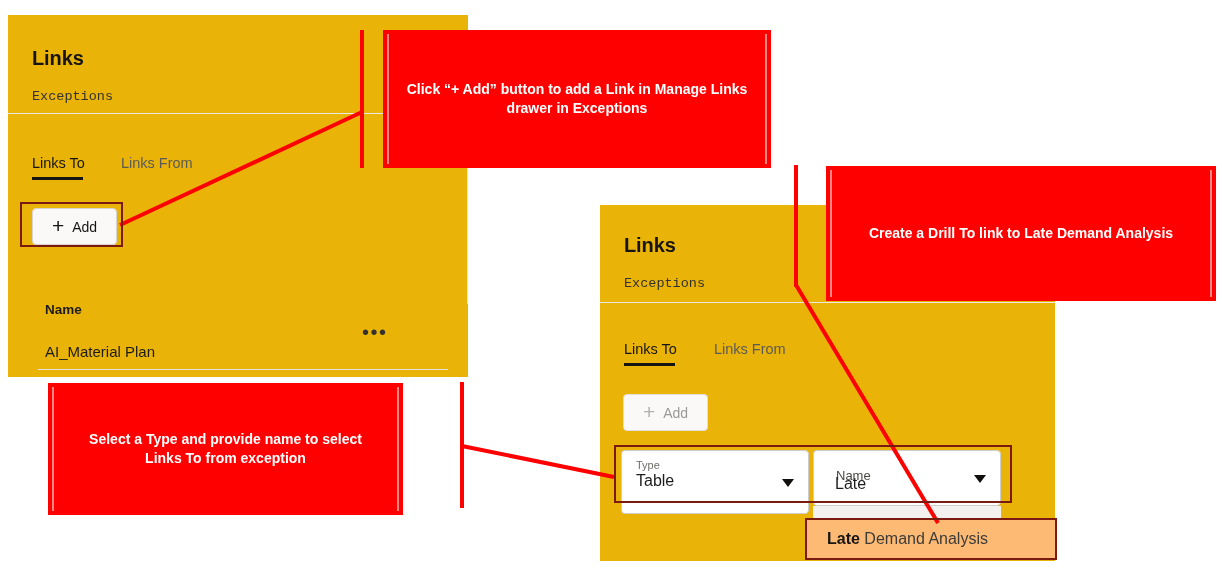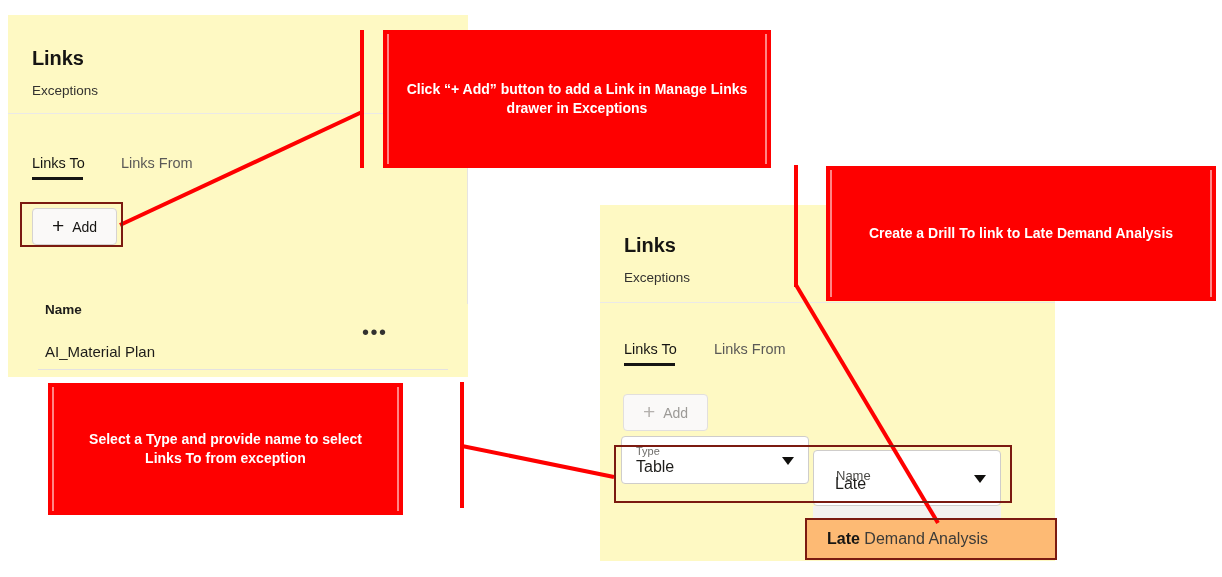--- a/index.html
+++ b/index.html
@@ -16,38 +16,39 @@
     position: relative;
     width: 1222px;
     height: 577px;
     background: #ffffff;
     overflow: hidden;
   }
 
   
   .panel {
     position: absolute;
-    background: #fef9c3;
+    background: #eab308;
     box-sizing: border-box;
   }
   .panel-header {
     position: absolute;
     left: 0; right: 0; top: 0;
     box-sizing: border-box;
   }
   .panel-title {
     font-size: 20px;
     font-weight: bold;
     color: #161513;
     letter-spacing: -0.1px;
   }
   .panel-sub {
     font-size: 13.5px;
     color: #333230;
-    margin-top: 8px;
+    margin-top: 14px;
+    font-family: Liberation Mono, monospace;
   }
   .panel-divider {
     position: absolute;
     left: 0; right: 0;
     height: 1px;
     background: #ebe9e7;
   }
   .panel-vline {
     position: absolute;
     width: 1px;
@@ -287,21 +288,21 @@
     <div class="tabs" style="left:24px; top:136px; gap:37px;">
       <div class="tab active">Links To</div>
       <div class="tab">Links From</div>
     </div>
 
     <div class="add-btn disabled" style="left:23px; top:189px; width:85px; height:37px;">
       <span class="plus">+</span>
       <span>Add</span>
     </div>
 
-    <div class="field" style="left:21px; top:231px; width:188px; height:48px;">
+    <div class="field" style="left:21px; top:245px; width:188px; height:64px;">
       <span class="field-label">Type</span>
       <span class="field-value">Table</span>
       <span class="caret"></span>
     </div>
 
     <div class="field" style="left:213px; top:245px; width:188px; height:56px;">
       <span class="field-label" style="left:22px; top:17px; font-size:13px; color:#4a4946;">Name</span>
       <span class="field-value" style="left:21px; top:24px;">Late</span>
       <span class="caret"></span>
     </div>

